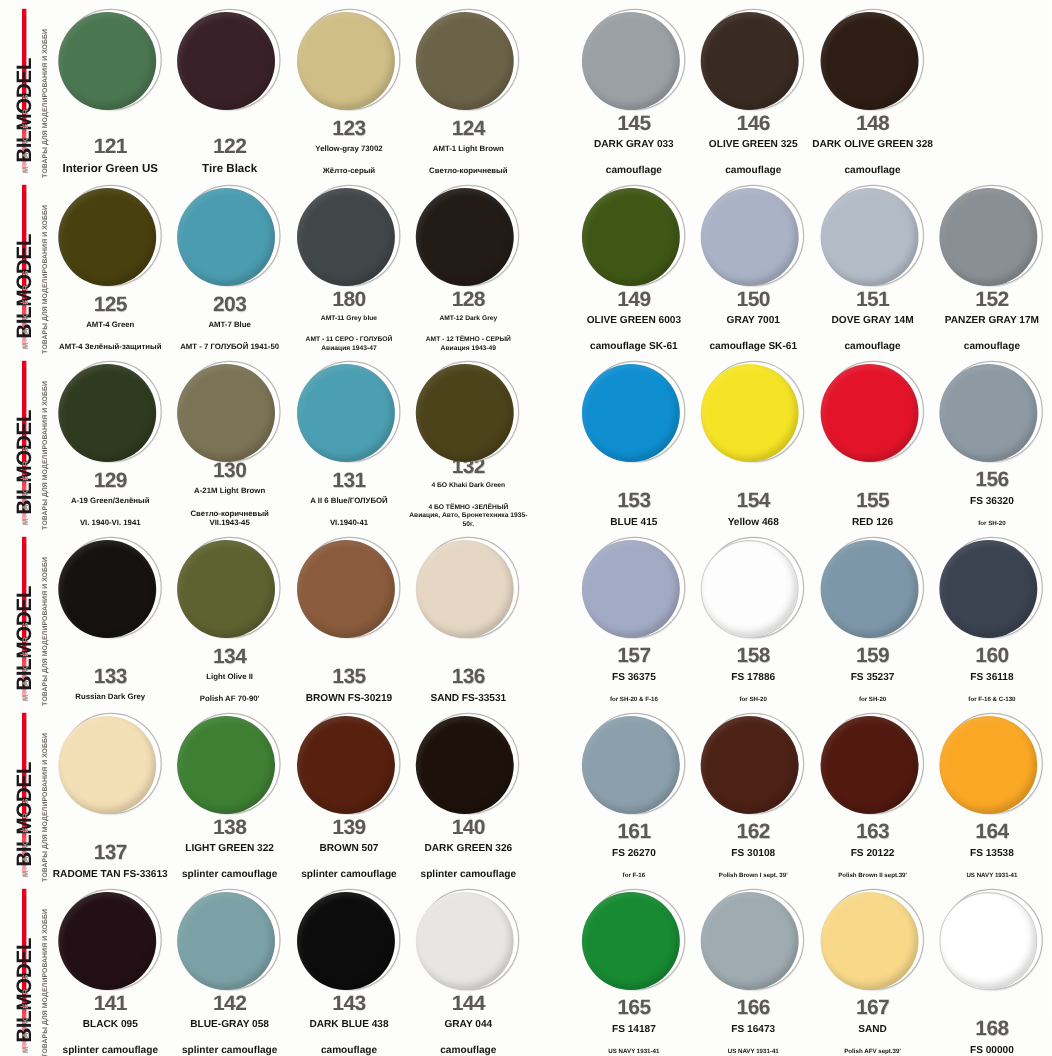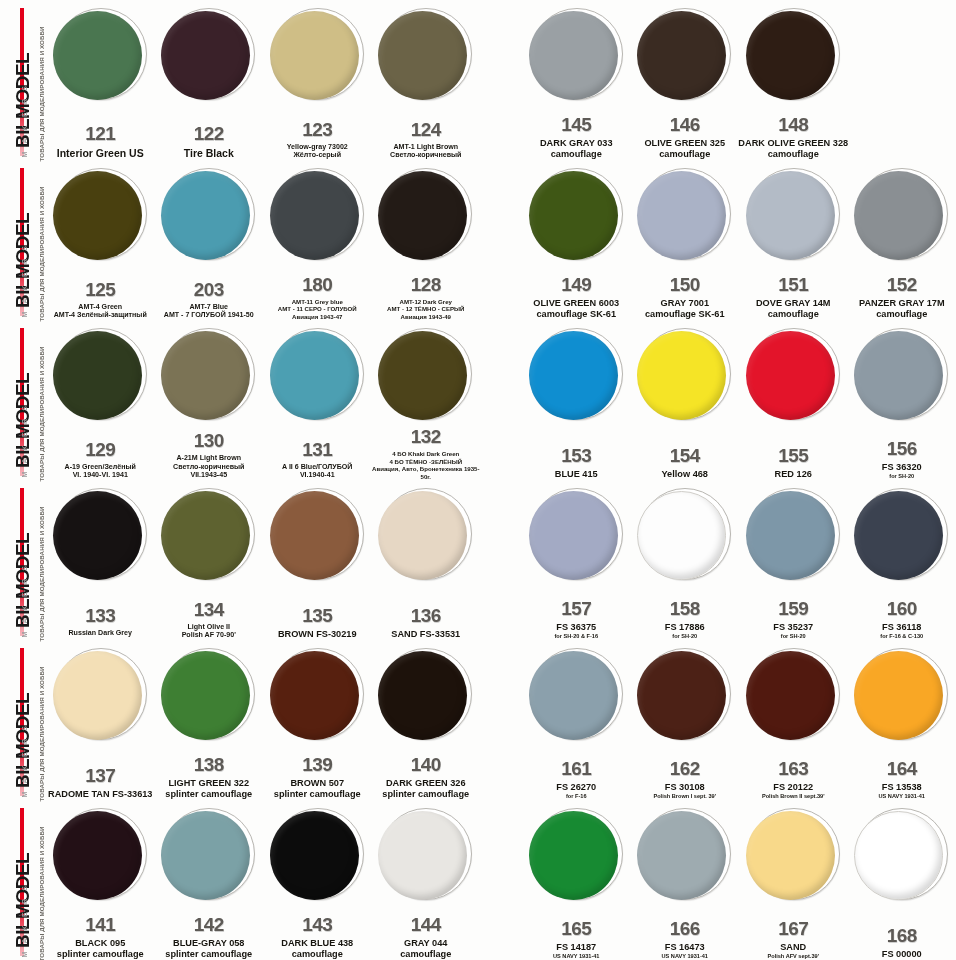--- a/index.html
+++ b/index.html
@@ -167,21 +167,21 @@
   }
   .desc {
     margin-top: 4px;
     text-align: center;
     line-height: 1.22;
     color: #17150f;
     font-weight: bold;
     width: 112px;
   }
   .desc .l1 { display: block; }
-  .desc .l2 { display: block; }
+  .desc .l2 { display: block; margin-top: 12px; }
   .desc .l3 { display: block; }
 
   
   .sz-lg .l1, .sz-lg .l2 { font-size: 10.5px; }
   .sz-md .l1, .sz-md .l2 { font-size: 9.2px; }
   .sz-sm .l1, .sz-sm .l2, .sz-sm .l3 { font-size: 7.1px; }
   .sz-xs .l1, .sz-xs .l2, .sz-xs .l3 { font-size: 6.1px; }
   .tiny { font-size: 5.6px !important; display:block; }
 </style>
 </head>

